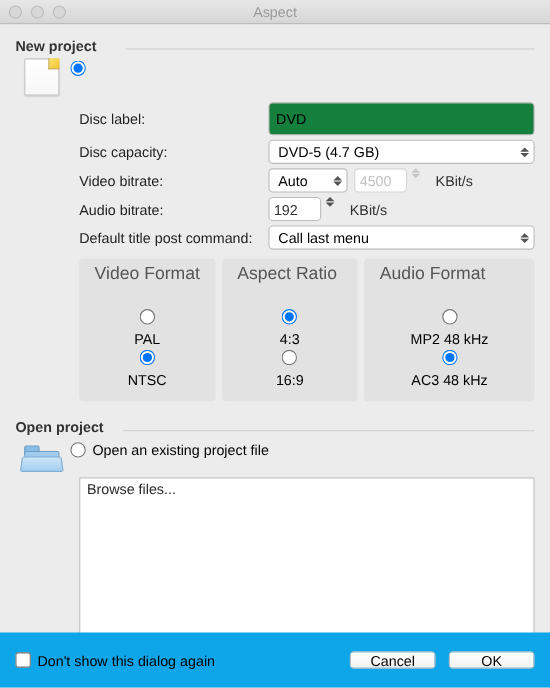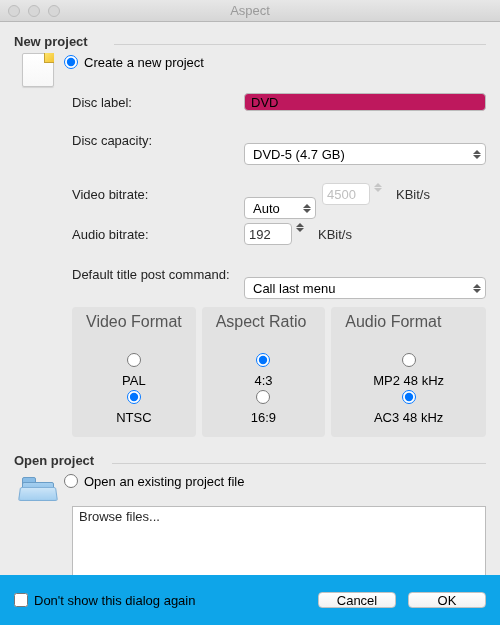--- a/index.html
+++ b/index.html
@@ -75,30 +75,29 @@
     transform: perspective(60px) rotateX(25deg);
     transform-origin: top;
   }
 
   .radio-row, .check-row { display: flex; align-items: center; gap: 6px; min-height: 18px; }
   .radio-row input[type=radio], .check-row input[type=checkbox] { width: 14px; height: 14px; }
   .form-area { padding-left: 50px; }
   .form-row { display: flex; align-items: center; margin-bottom: 4px; }
   .label { width: 172px; color: #222; }
   .input-text {
-    flex: 1; height: 18px; padding: 2px 6px;
+    flex: 1; height: 30px; padding: 2px 6px;
     border: 1px solid #bcbcbc; border-radius: 4px;
-    background: #be185d; font-size: 13px; font-family: inherit;
+    background: #15803d; font-size: 13px; font-family: inherit;
   }
   .select {
     display: flex; align-items: center; justify-content: space-between;
     height: 22px; padding: 0 4px 0 8px; background: #fff;
     border: 1px solid #bcbcbc; border-radius: 4px; font-size: 13px;
     cursor: default;
-    margin-top: 28px;
   }
   .select .stepper {
     display: flex; flex-direction: column; gap: 1px; margin-left: 4px;
   }
   .triangle-up, .triangle-down {
     width: 0; height: 0; border-left: 4px solid transparent; border-right: 4px solid transparent;
   }
   .triangle-up { border-bottom: 4px solid #555; }
   .triangle-down { border-top: 4px solid #555; }
   .tri-dim .triangle-up { border-bottom-color: #c6c6c6; }
@@ -166,21 +165,20 @@
   <div class="section-header">New project</div>
   <div class="hr"></div>
 
   <div class="section-body">
     <div class="row-top">
       <div class="icon-cell">
         <div class="new-icon"></div>
       </div>
       <div class="radio-row">
         <input type="radio" id="r-create" name="mode" checked="" style="">
-        <label for="r-create">Create a new project</label>
       </div>
     </div>
 
     <div class="form-area">
       <div class="form-row">
         <div class="label">Disc label:</div>
         <input class="input-text" value="DVD" style="">
       </div>
       <div class="form-row">
         <div class="label">Disc capacity:</div>

